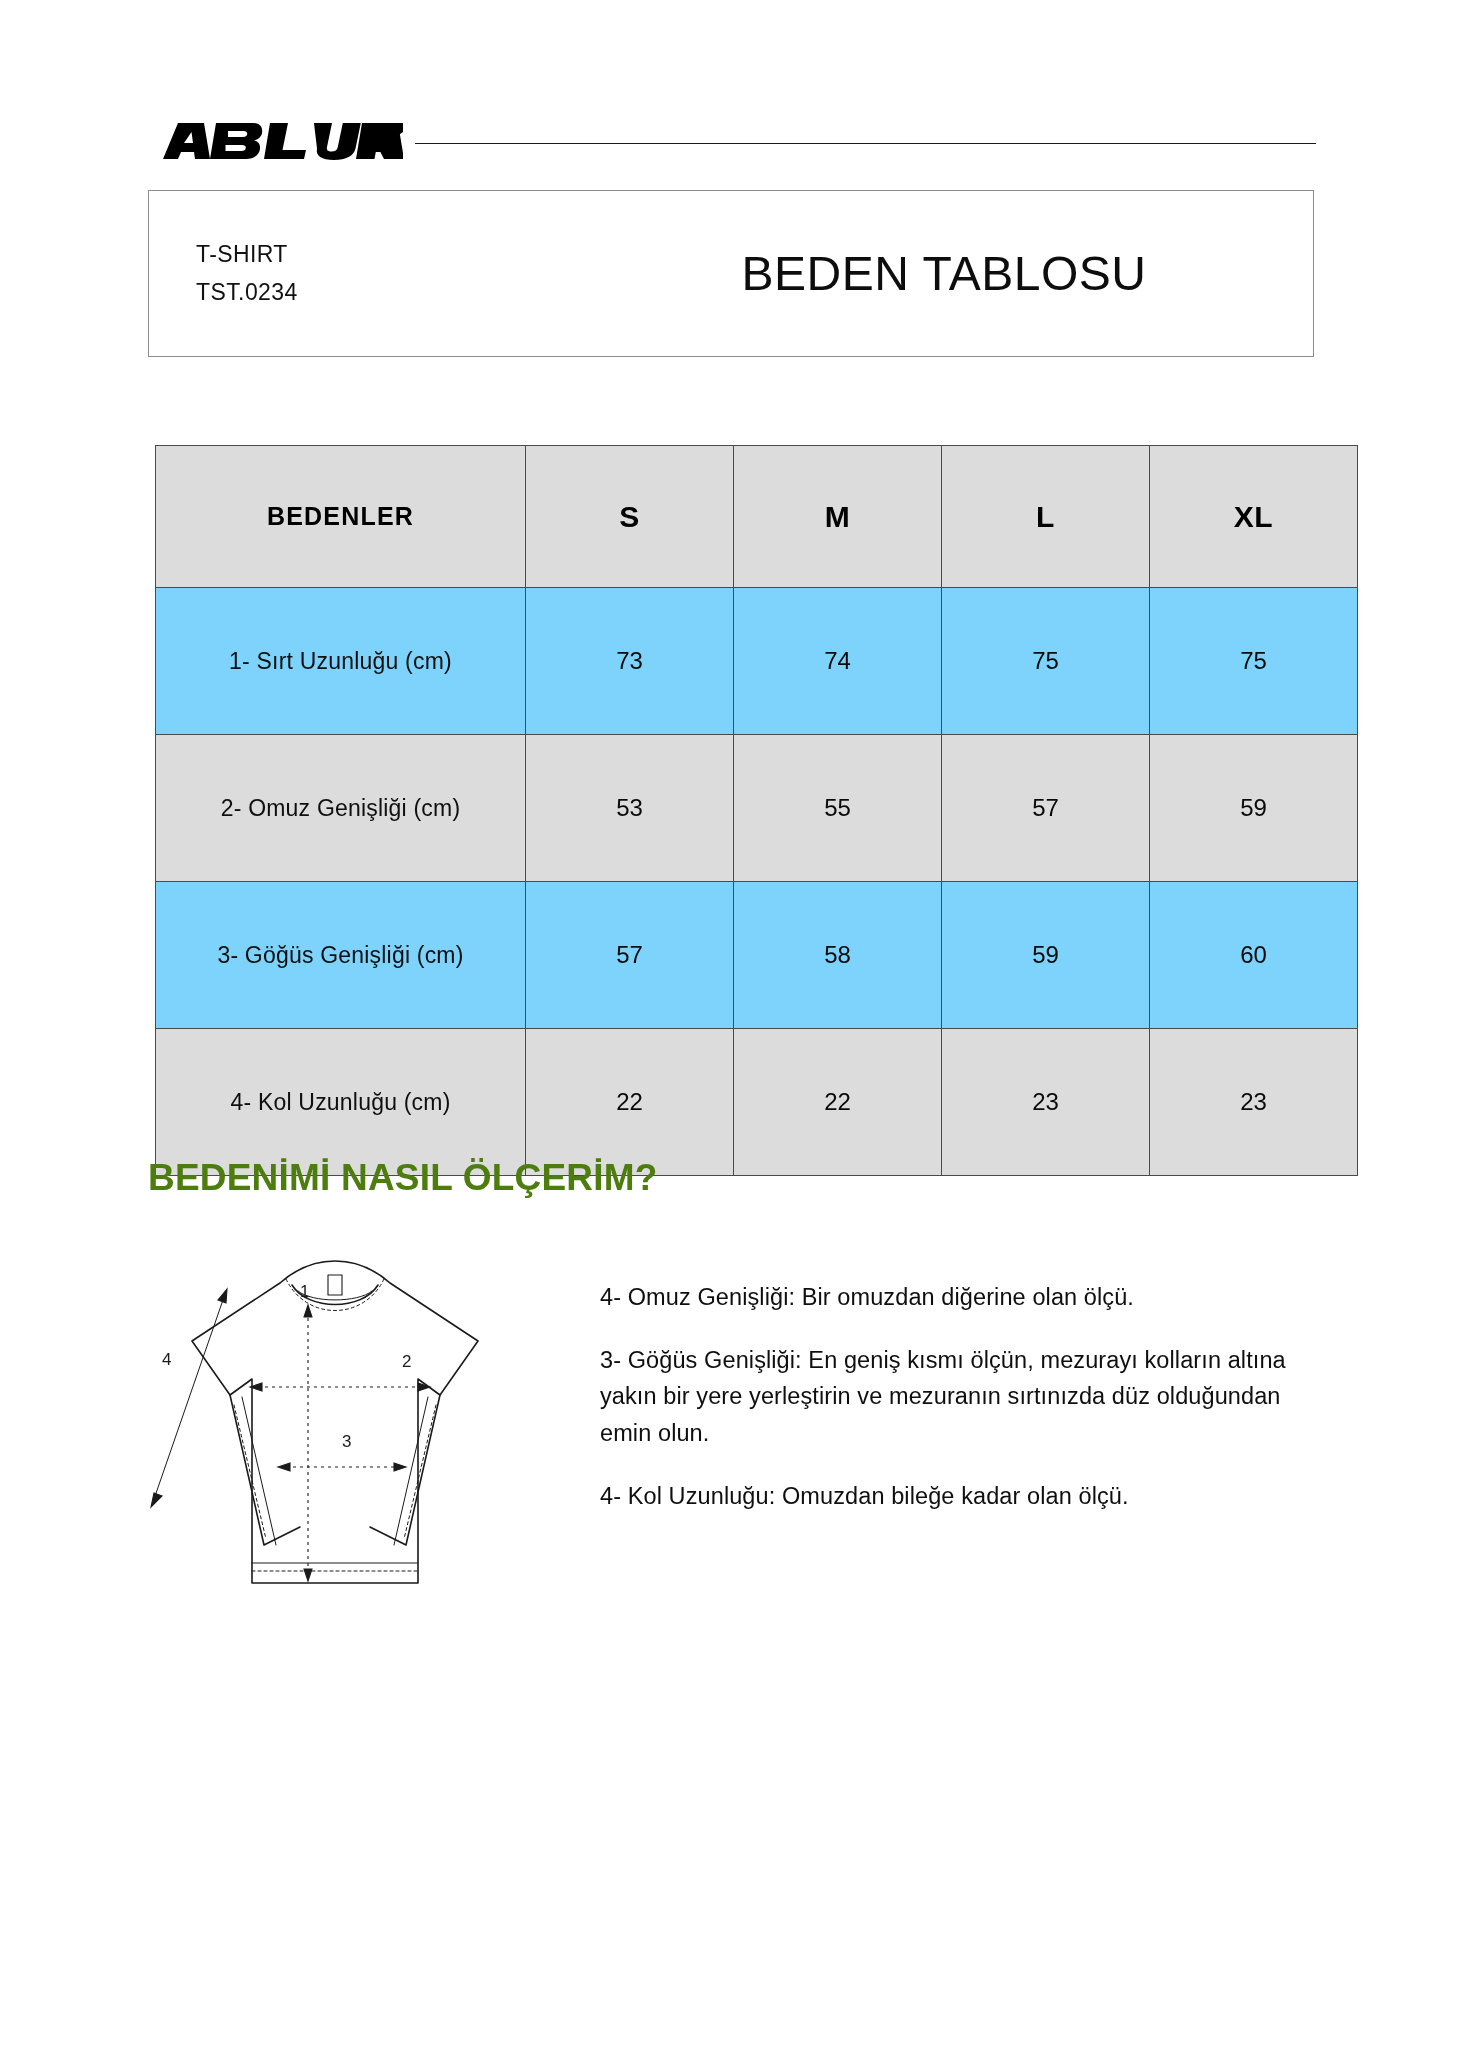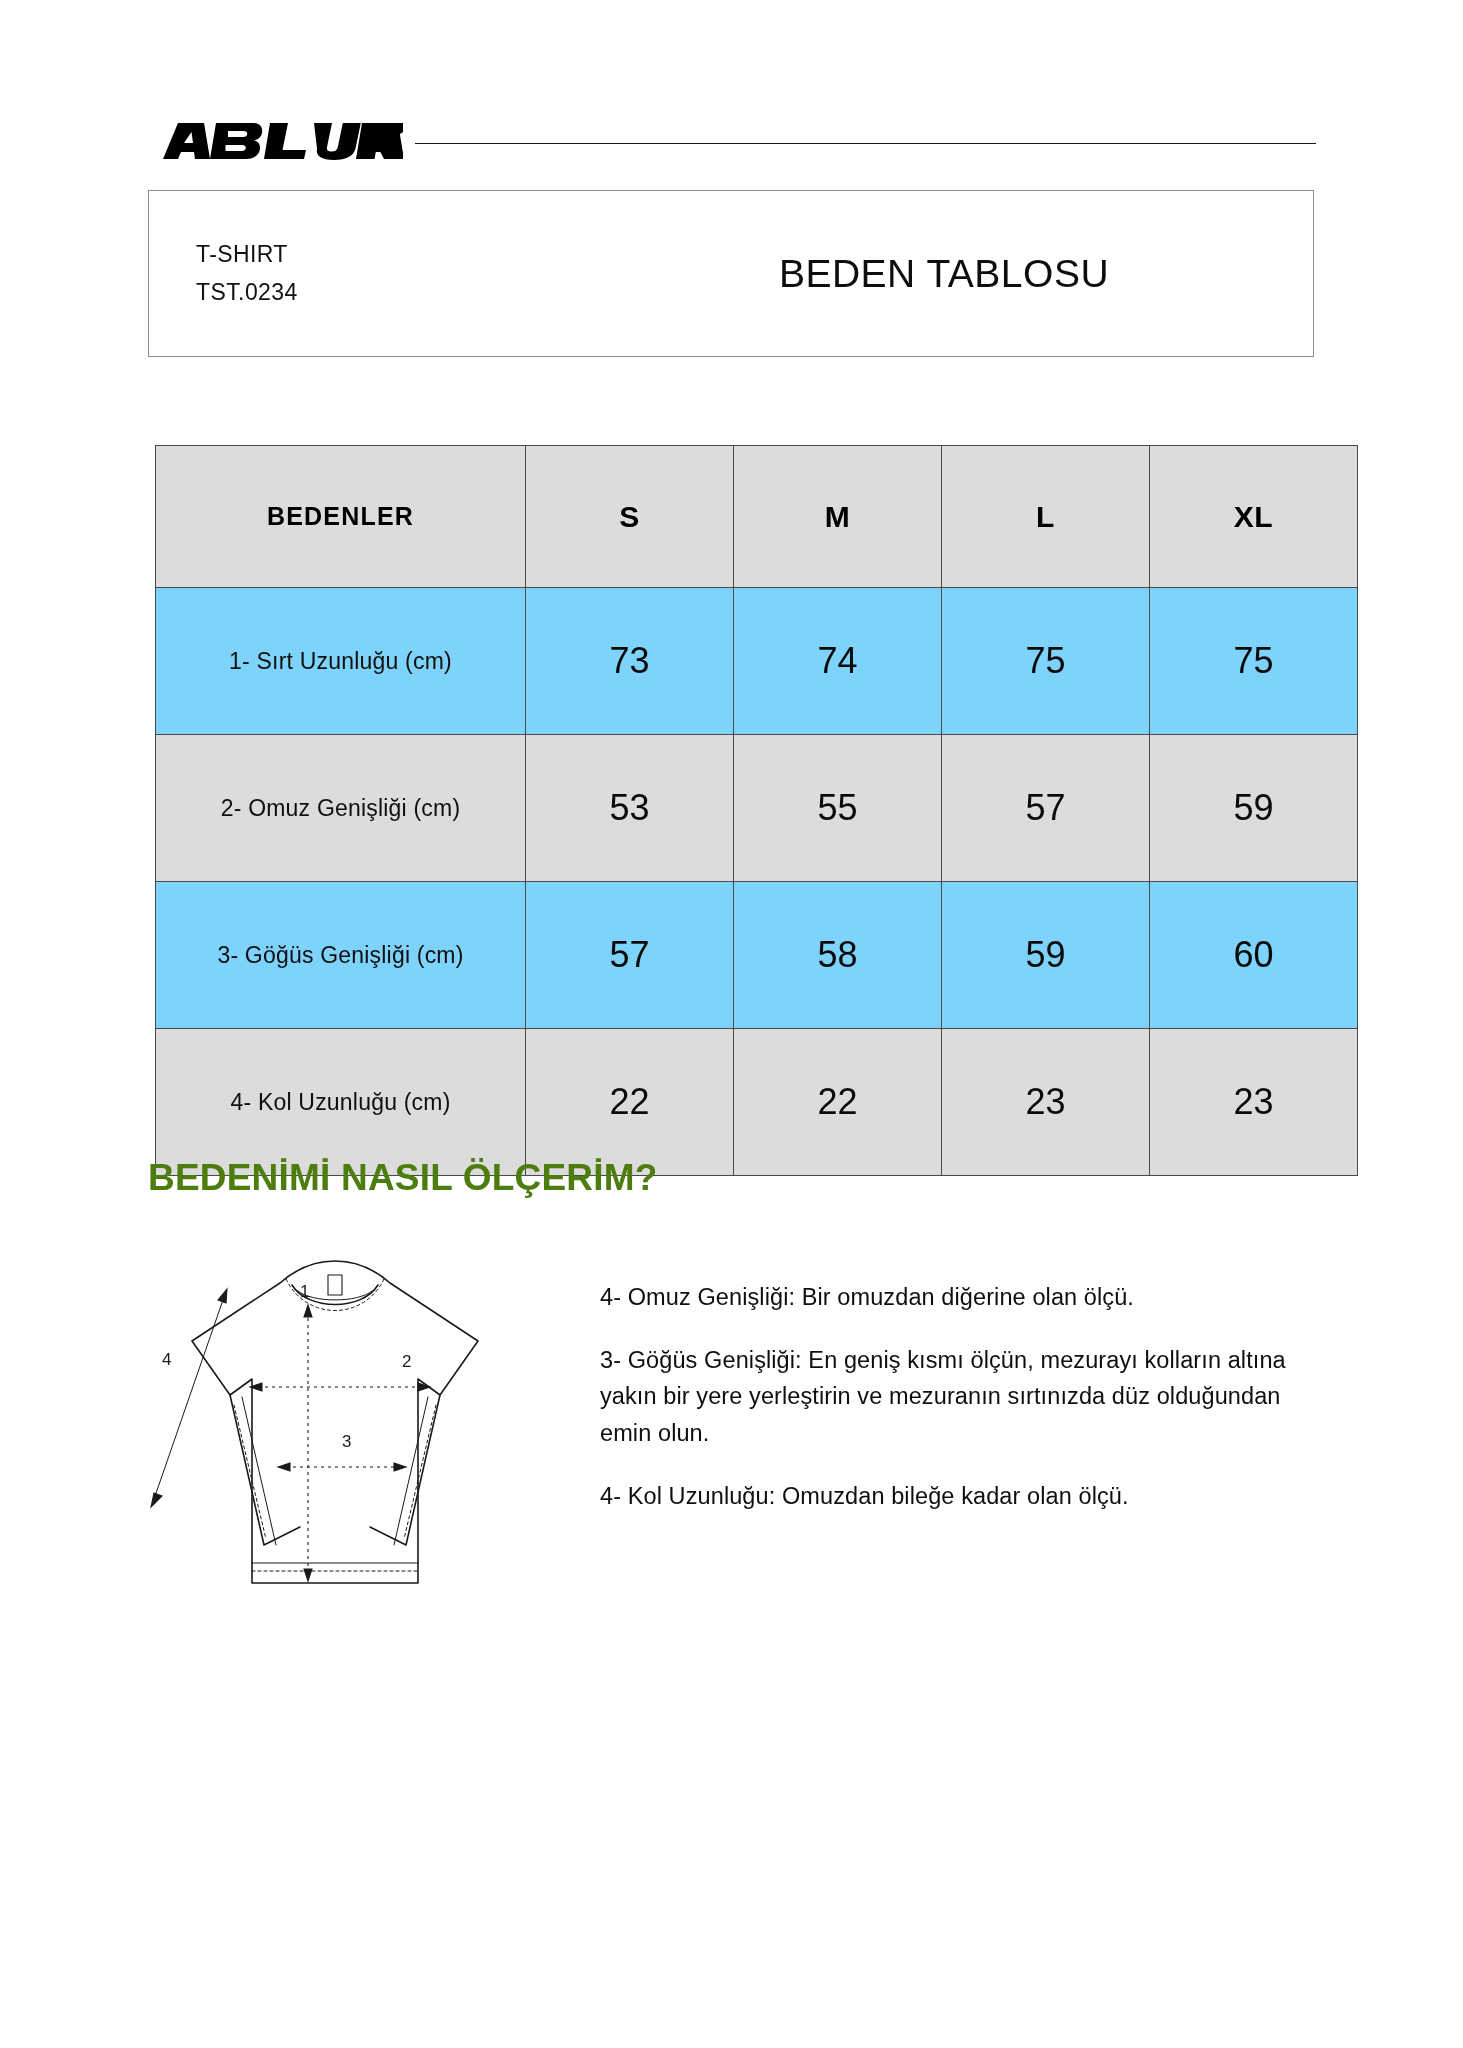--- a/index.html
+++ b/index.html
@@ -70,21 +70,21 @@
   .info-left div {
     font-size: 23px;
     letter-spacing: 0.4px;
     line-height: 1.62;
     font-weight: 400;
     color: #111111;
   }
   .info-title {
     flex: 1 1 auto;
     text-align: center;
-    font-size: 39px;
+    font-size: 48px;
     font-weight: 300;
     letter-spacing: 0.5px;
     color: #0d0d0d;
     padding-right: 40px;
     white-space: nowrap;
   }
 
   
   .size-table {
     position: absolute;
@@ -120,21 +120,21 @@
   }
   .row-shade td { background: #dcdcdc; }
   .row-plain td { background: #7dd3fc; }
   .cell-label {
     font-size: 23px;
     font-weight: 400;
     letter-spacing: 0.2px;
     color: #0f0f0f;
   }
   .cell-value {
-    font-size: 36px;
+    font-size: 24px;
     font-weight: 400;
     color: #0a0a0a;
   }
 
   
   .guide-heading {
     position: absolute;
     left: 148px;
     top: 1157px;
     font-size: 37px;

